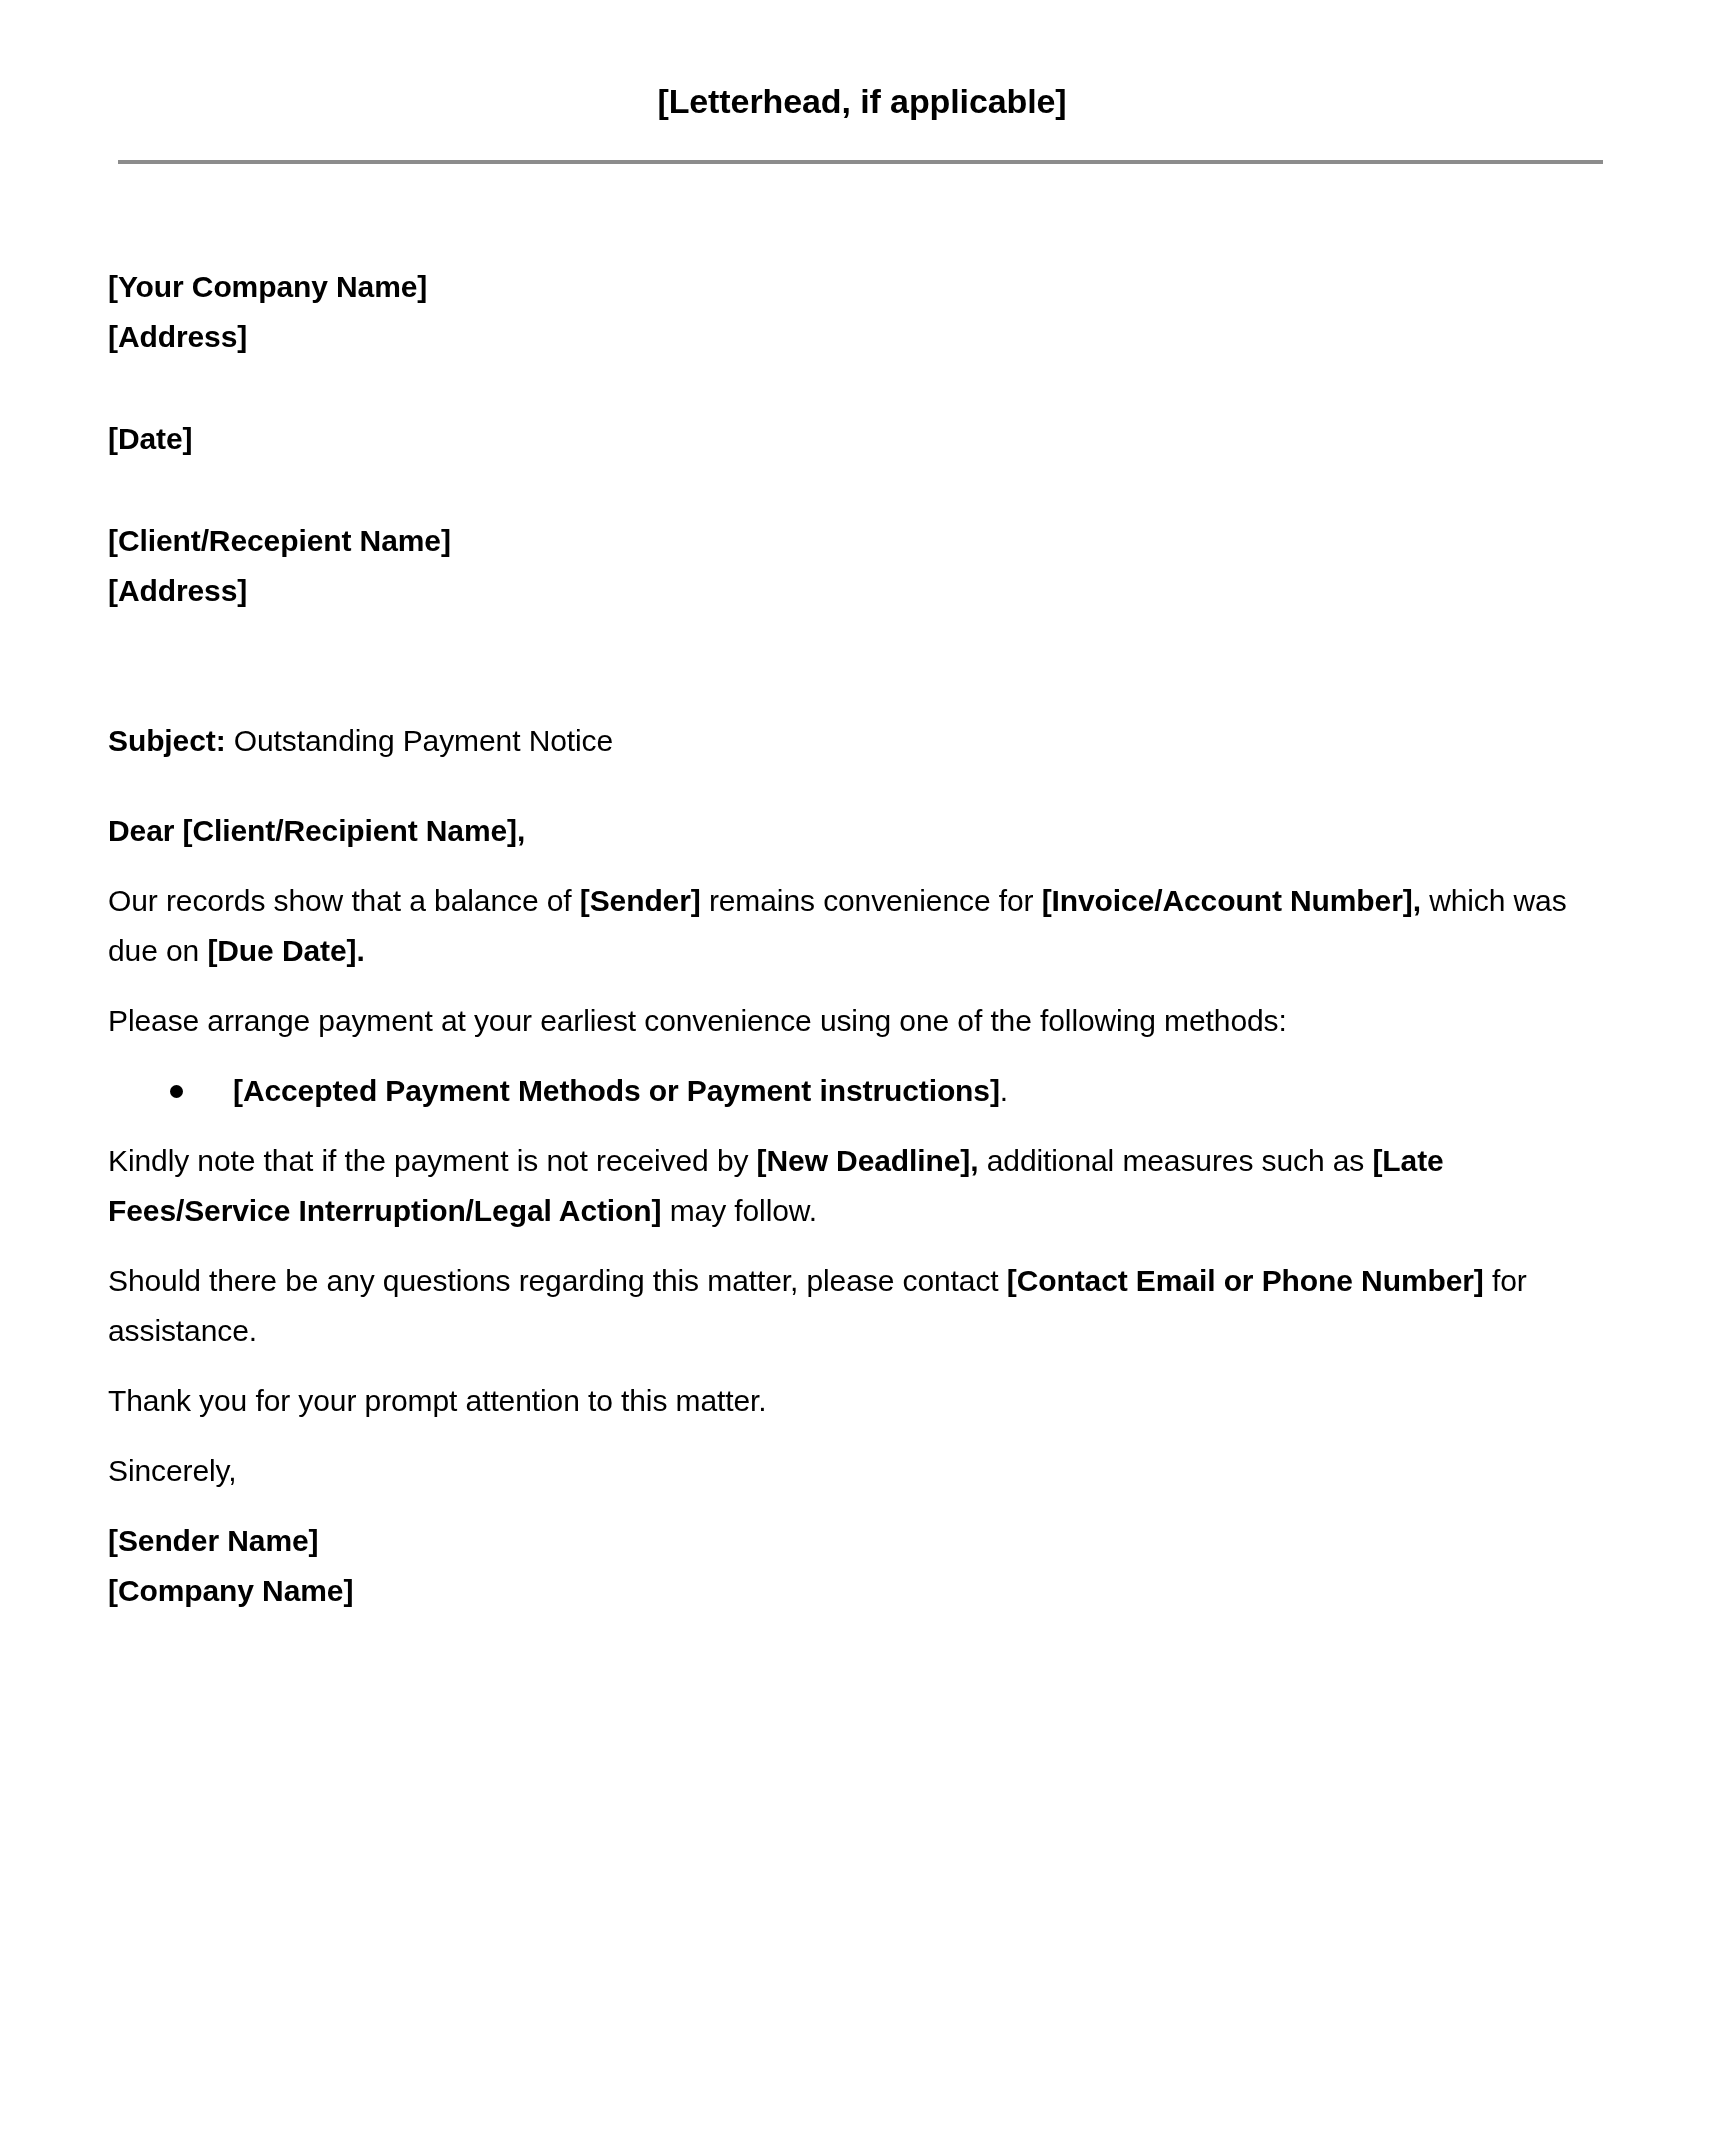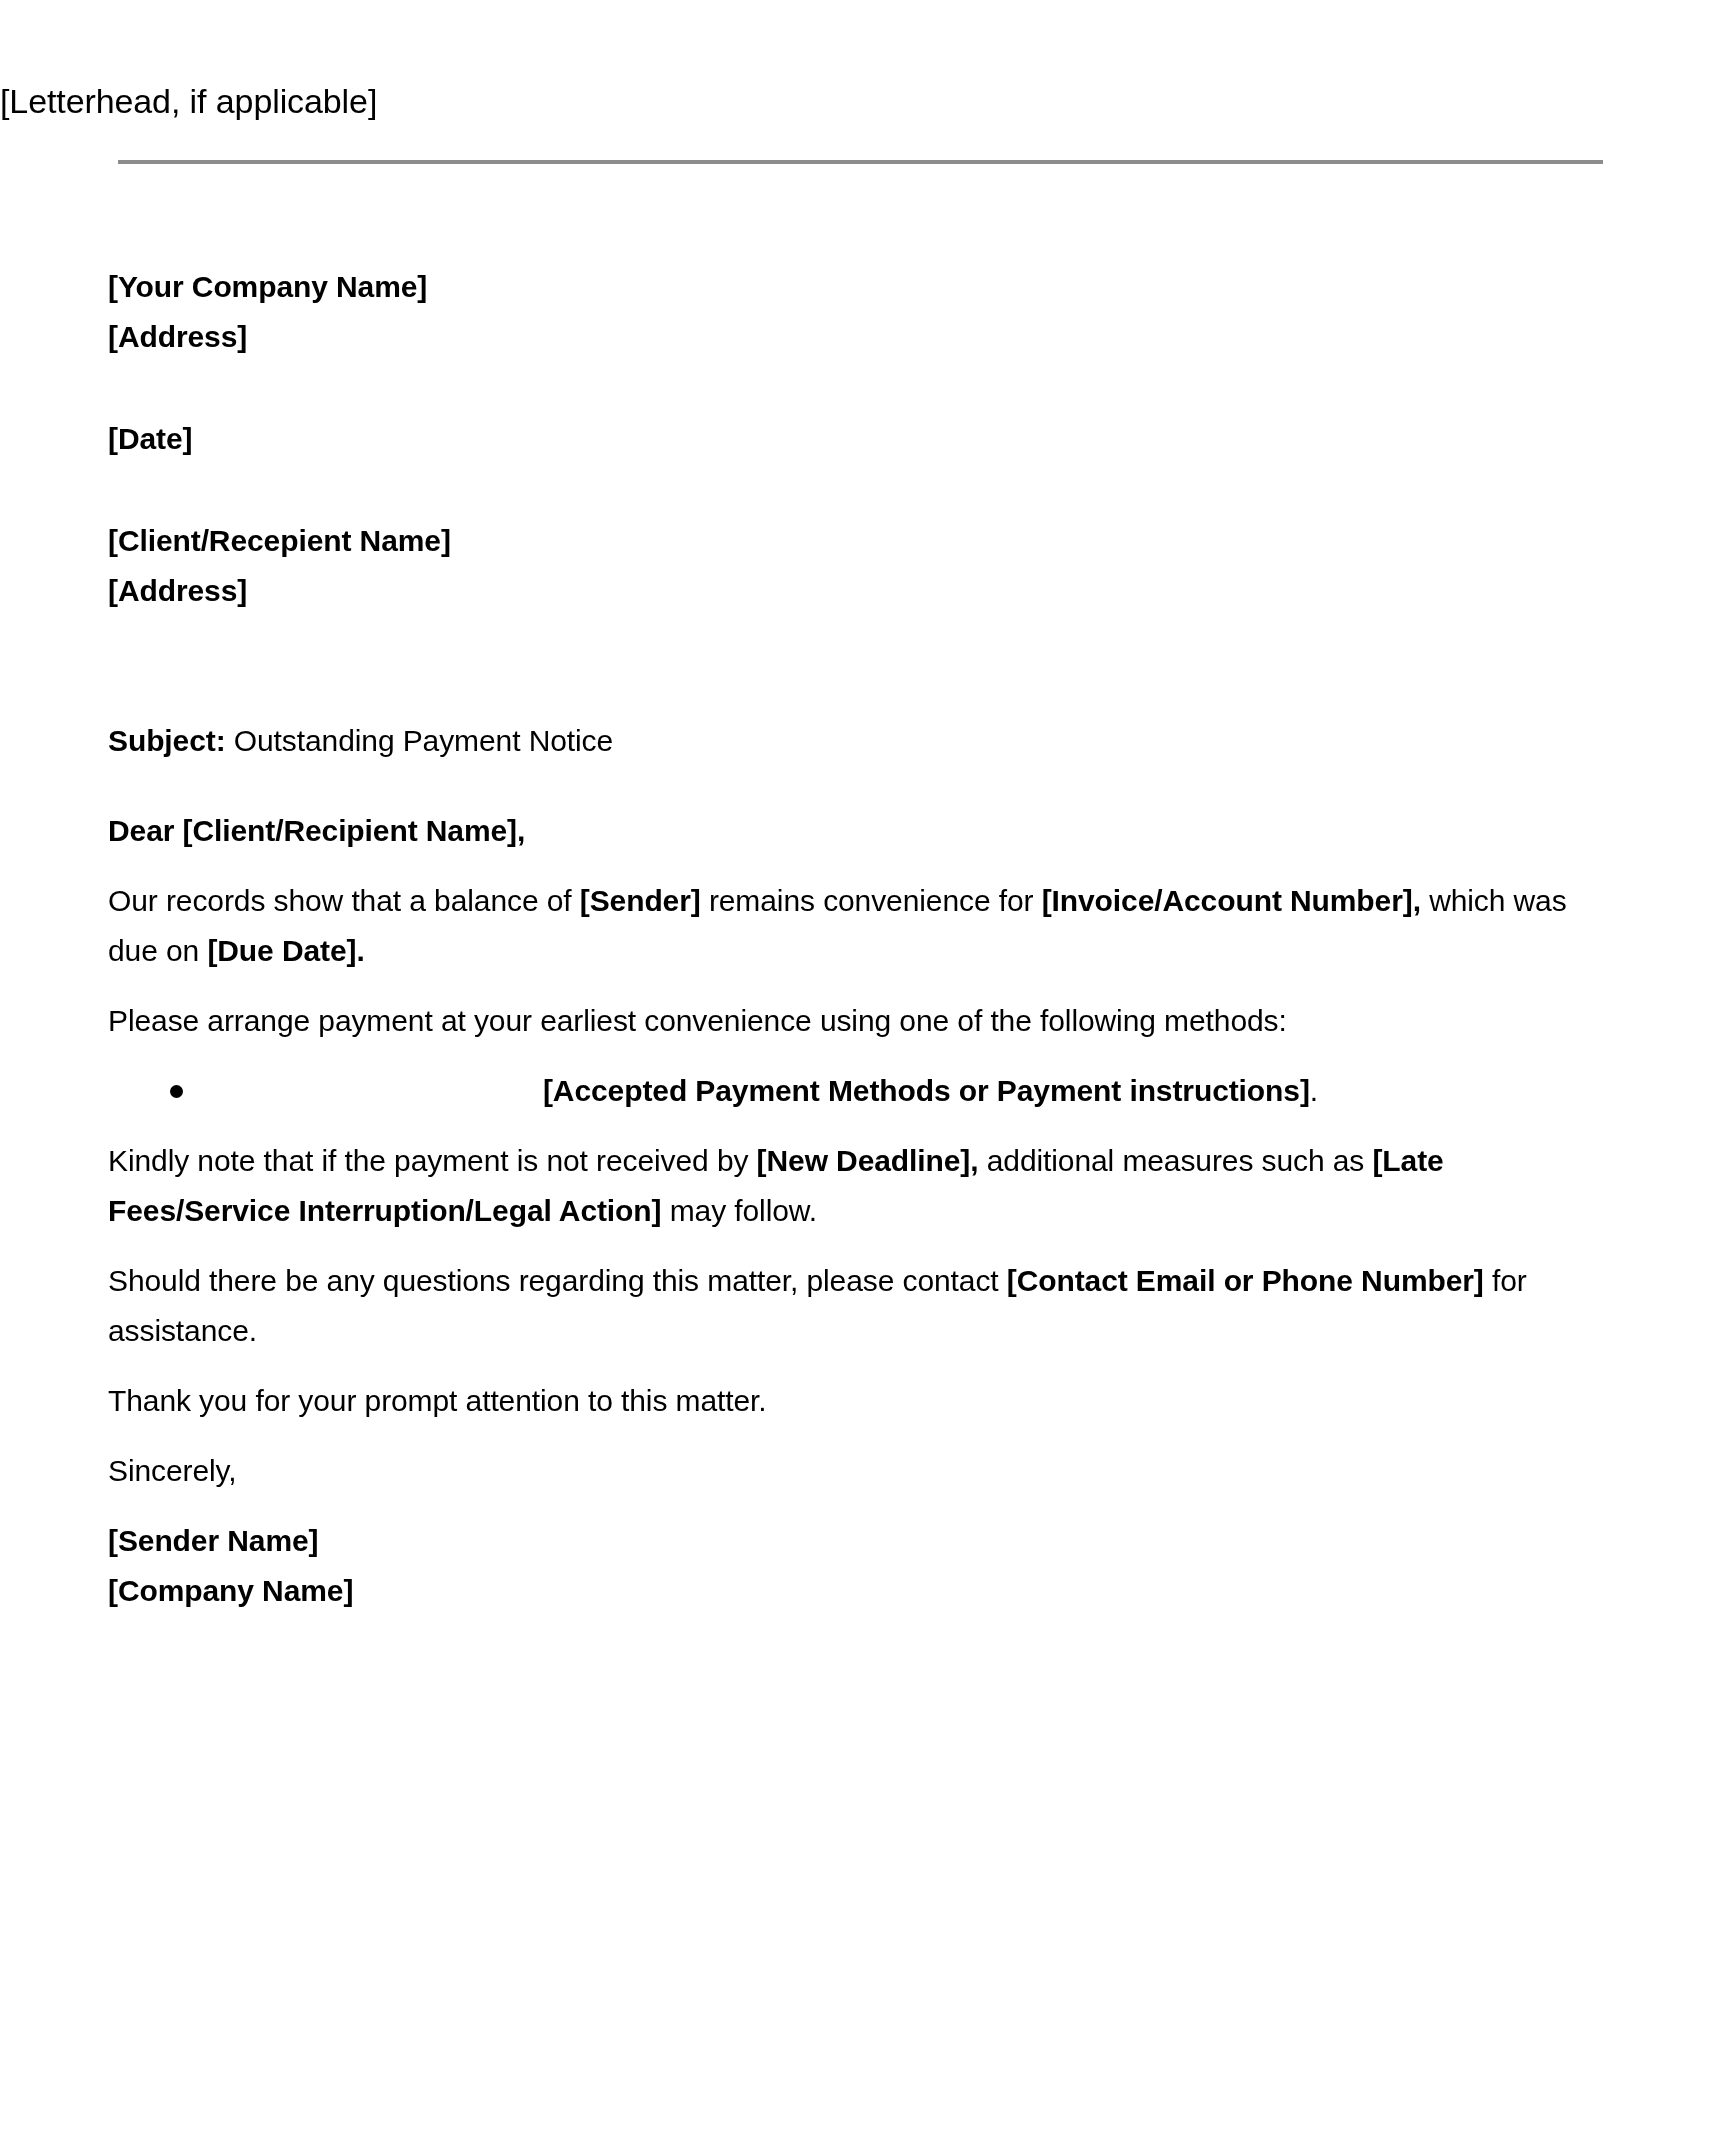--- a/index.html
+++ b/index.html
@@ -22,22 +22,23 @@
     background: #ffffff;
     overflow: hidden;
   }
 
   
   .letterhead {
     position: absolute;
     top: 82px;
     left: 0;
     width: 1724px;
+    text-align: center;
     font-size: 34px;
-    font-weight: 400;
+    font-weight: 700;
     letter-spacing: -0.1px;
     line-height: 1.15;
   }
   .rule {
     position: absolute;
     top: 160px;
     left: 118px;
     width: 1485px;
     height: 4px;
     background: #8c8c8c;
@@ -75,21 +76,20 @@
   }
 
   b, .ph {
     font-weight: 700;
   }
 
   .bullet-list {
     margin: 8px 0 20px 0;
     padding: 0;
     list-style: none;
-    text-align: center;
   }
   .bullet-item {
     position: relative;
     padding-left: 125px;
     line-height: 50px;
   }
   .bullet-dot {
     position: absolute;
     left: 62px;
     top: 19px;

